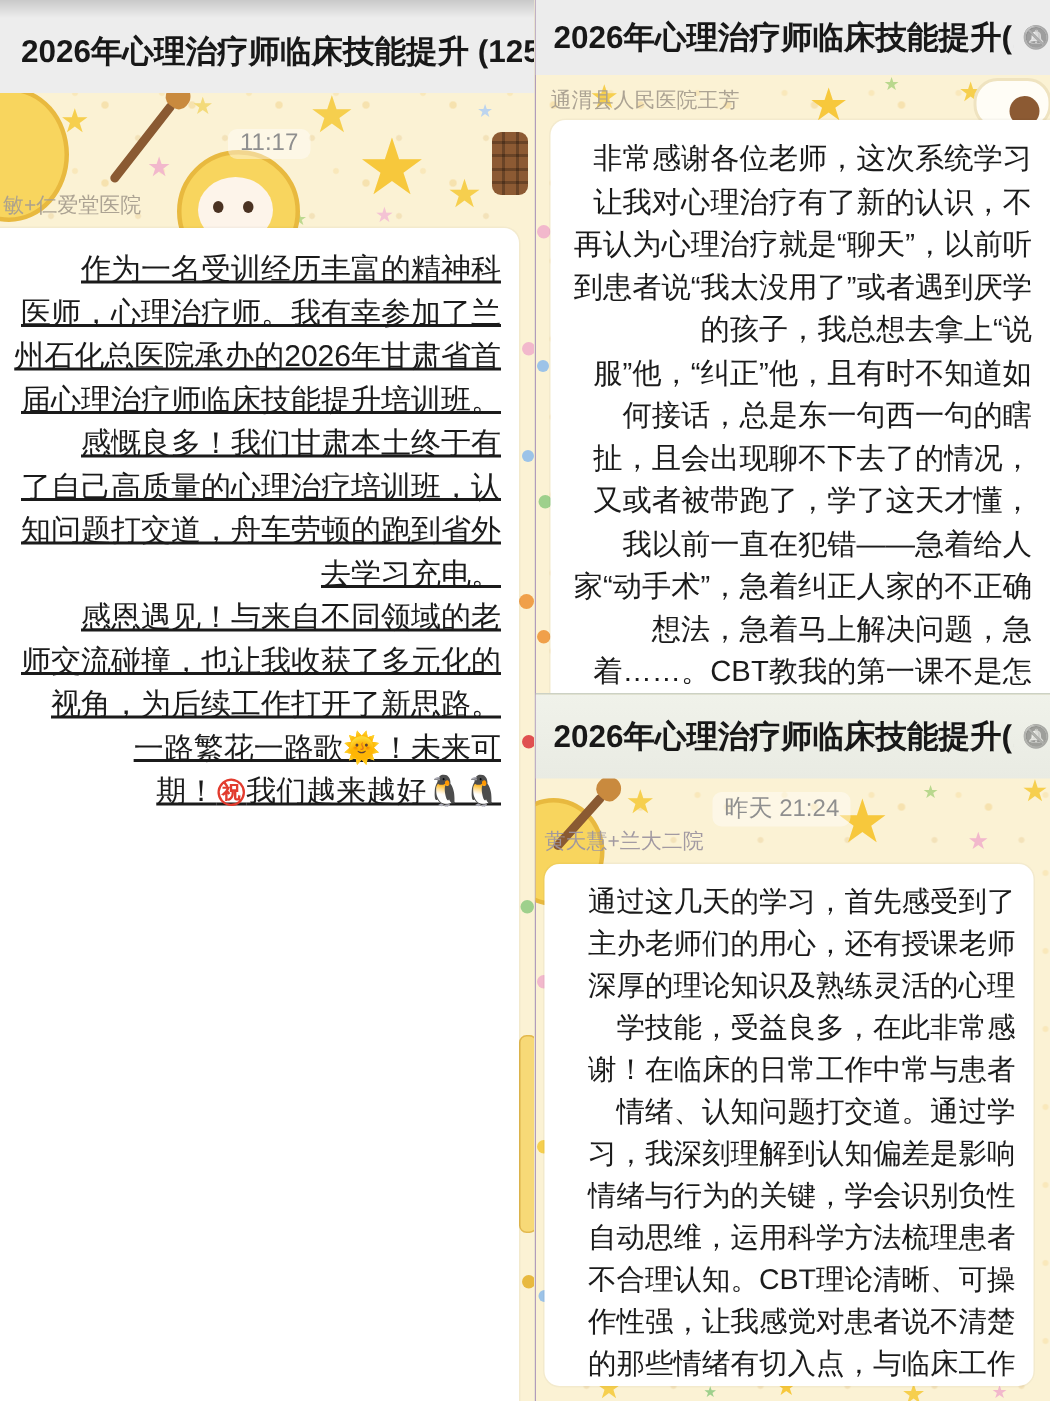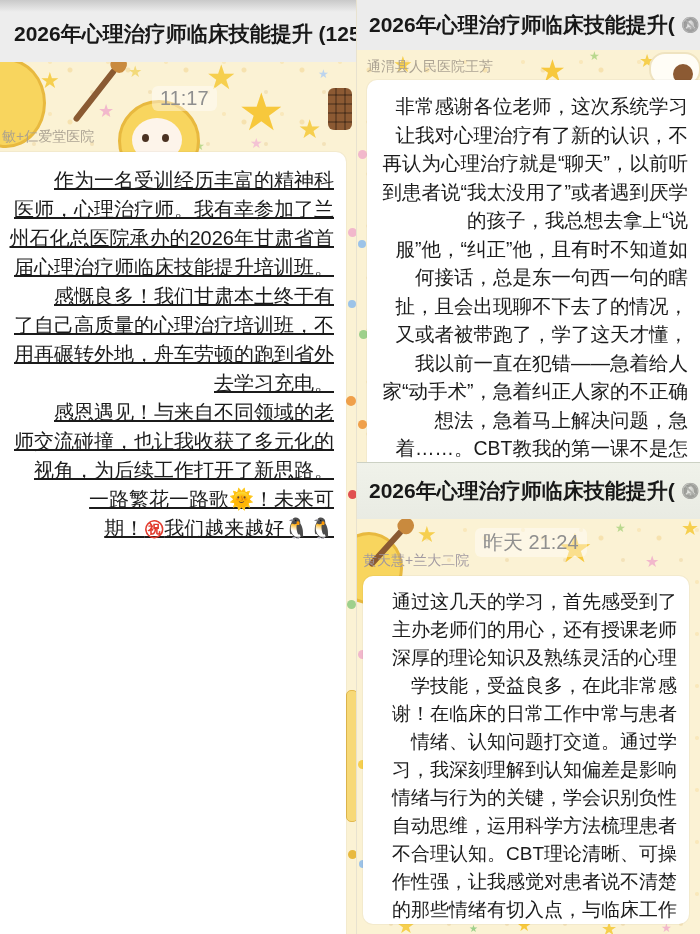--- a/index.html
+++ b/index.html
@@ -16,21 +16,21 @@
       radial-gradient(circle at 34px 40px, rgba(215,170,90,.22) 1.5px, transparent 2.5px),
       radial-gradient(circle at 50px 10px, rgba(244,205,120,.28) 1.5px, transparent 2.5px);
     background-size:58px 52px;}
   
   .titlebar{position:absolute;left:0;right:0;display:flex;align-items:center;
     background:linear-gradient(180deg,#c9c9c9 0,#ededed 12px,#ededed 100%);z-index:6;}
   .titlebar .title{font-weight:bold;font-size:21px;color:#181818;white-space:nowrap;
     overflow:hidden;letter-spacing:0;}
   .mute{font-size:15px;margin-left:5px;opacity:.45;filter:grayscale(1);flex:0 0 auto;}
   
-  .time-pill{position:absolute;z-index:3;font-size:20px;color:#8f8f8f;
+  .time-pill{position:absolute;z-index:3;font-size:16px;color:#8f8f8f;
     background:rgba(255,255,255,.42);padding:1px 8px;border-radius:6px;}
   .sender{position:absolute;z-index:3;font-size:14px;color:#a89f90;opacity:.95;white-space:nowrap;}
   .bubble{position:absolute;z-index:4;background:#ffffff;box-shadow:0 0 0 1px rgba(0,0,0,.03);}
   .bubble .msg{font-size:19.5px;line-height:28.5px;color:#1b1b1b;word-break:break-all;}
   .bubble p{margin:0;}
   .indent{text-indent:2.2em;text-decoration:underline;}
   .zhu-badge{color:#e23b2e;font-weight:bold;}
   
   .star{position:absolute;z-index:1;line-height:1;}
   .star::before{content:"★";}
@@ -82,21 +82,21 @@
     <div class="titlebar" style="top:0;height:56px;padding:6px 0 0 14px;">
       <span class="title">2026年心理治疗师临床技能提升 (125</span>
     </div>
 
     <span class="time-pill" style="left:152px;top:86px;">11:17</span>
     <span class="sender" style="left:2px;top:128px;">敏+仁爱堂医院</span>
 
     <div class="bubble" style="left:0;top:152px;width:346px;height:782px;border-radius:0 10px 0 0;overflow:hidden;">
       <div class="msg" style="padding:14px 12px 16px 9px;font-size:20px;line-height:29px;">
         <p class="indent">作为一名受训经历丰富的精神科医师，心理治疗师。我有幸参加了兰州石化总医院承办的2026年甘肃省首届心理治疗师临床技能提升培训班。</p>
-        <p class="indent">感慨良多！我们甘肃本土终于有了自己高质量的心理治疗培训班，不用再碾转外地，舟车劳顿的跑到省外去学习充电。</p>
+        <p class="indent">感慨良多！我们甘肃本土终于有了自己高质量的心理治疗培训班，认知问题打交道，舟车劳顿的跑到省外去学习充电。</p>
         <p class="indent">感恩遇见！与来自不同领域的老师交流碰撞，也让我收获了多元化的视角，为后续工作打开了新思路。</p>
         <p class="indent"><span>一路繁花一路歌🌞！未来可期！</span><span class="zhu-badge">㊗</span><span>我们越来越好🐧🐧</span></p>
       </div>
     </div>
   </div>
 
   <div class="panel" id="panel-right">
     <div class="wallpaper"></div>
 
     <i class="star" style="left:36px;top:54px;font-size:22px;color:#f6cf4e;"></i>

